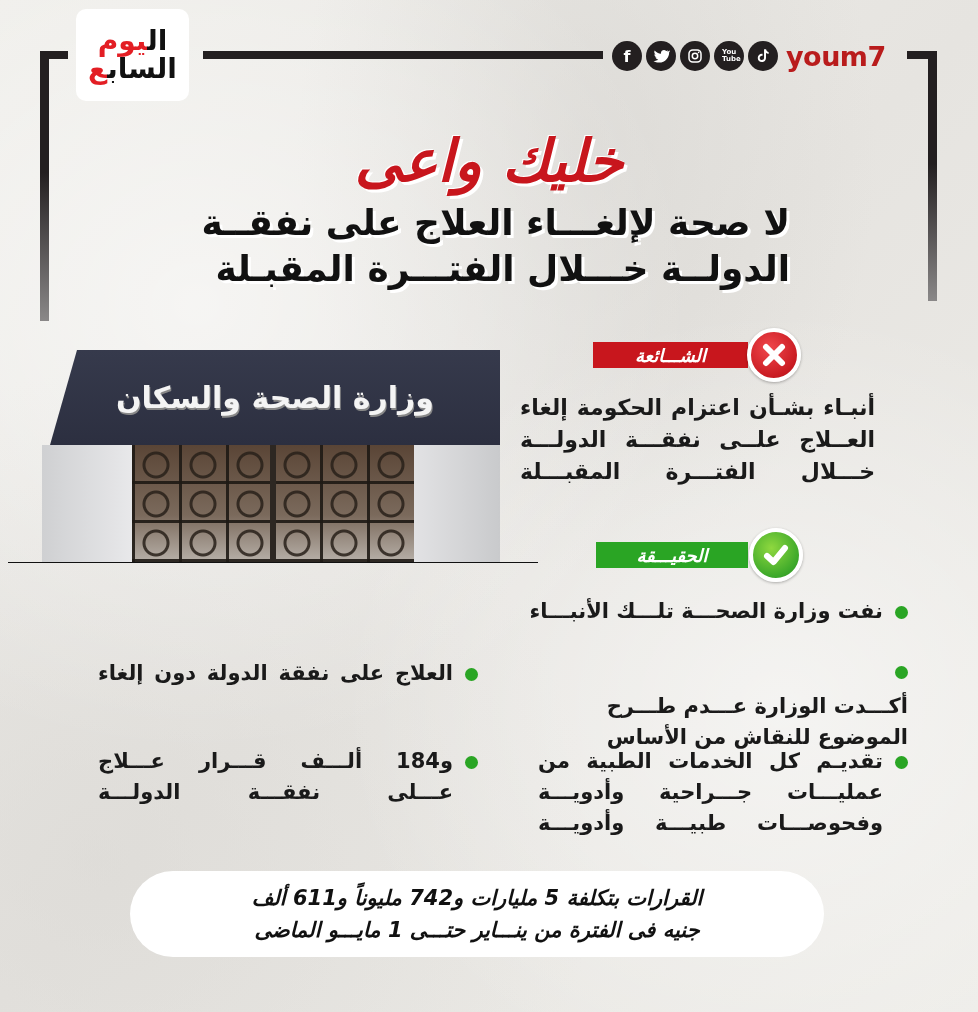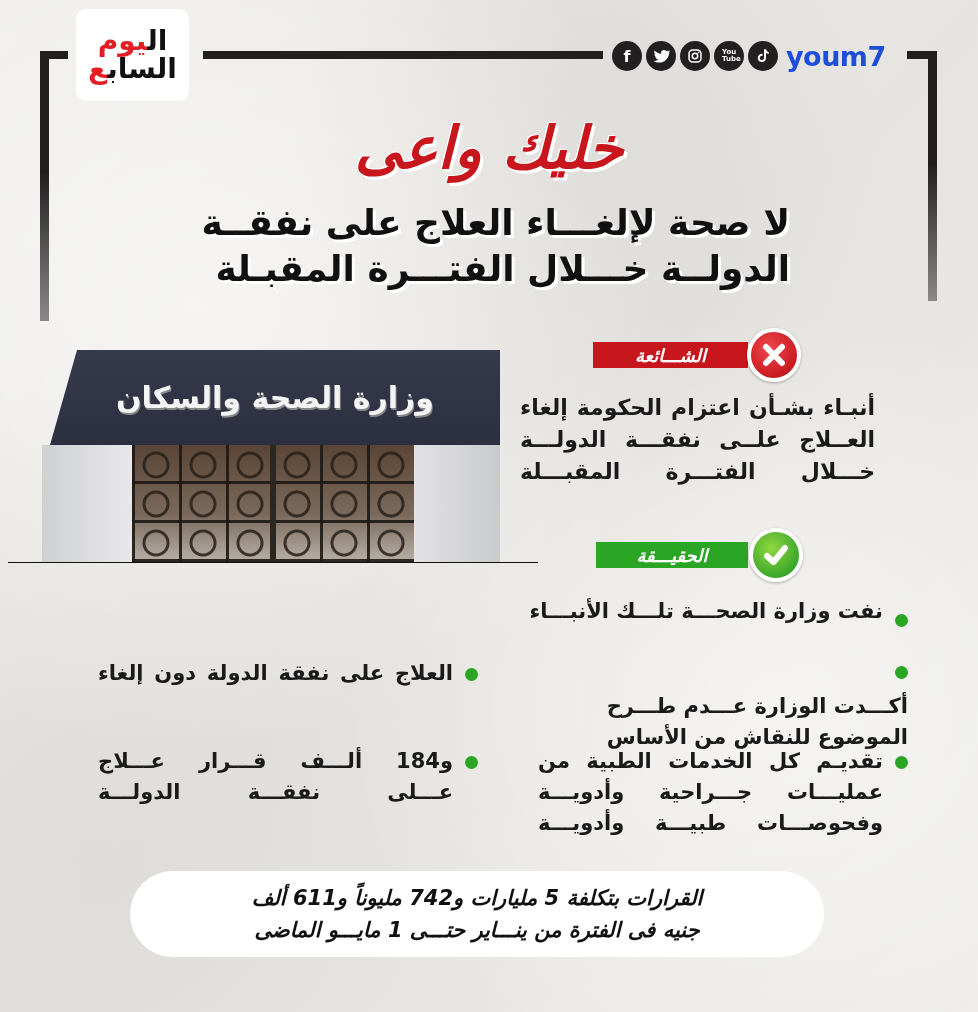--- a/index.html
+++ b/index.html
@@ -42,27 +42,27 @@
       position: absolute; left: 612px; top: 38px; height: 36px;
       display: flex; align-items: center; gap: 4px; direction: ltr;
     }
     .soc-icon {
       width: 30px; height: 30px; border-radius: 50%; background: #231f20; color: #fff;
       display: flex; align-items: center; justify-content: center;
       font-family: "DejaVu Sans", sans-serif; font-weight: bold; font-size: 16px;
     }
     .soc-icon svg { width: 18px; height: 18px; }
     .brand {
-      font-family: "DejaVu Sans", sans-serif; font-weight: bold; font-size: 27px; color: #1d4ed8;
+      font-family: "DejaVu Sans", sans-serif; font-weight: bold; font-size: 27px; color: #b91c1c;
       margin-left: 4px; letter-spacing: -0.5px;
     }
 
     
     .kicker {
-      position: absolute; left: 0; right: 0; top: 114px; text-align: center; direction: rtl;
+      position: absolute; left: 0; right: 0; top: 127px; text-align: center; direction: rtl;
       font-family: "DejaVu Serif", serif; font-weight: bold; font-style: italic;
       font-size: 58px; color: #c8161d;
       text-shadow: 3px 3px 0 #ffffff, -1px -1px 0 #fff;
     }
     .headline {
       position: absolute; left: 190px; width: 600px; top: 200px;
       direction: rtl; text-align: right;
       font-family: "DejaVu Sans", sans-serif; font-weight: bold; font-size: 36px; line-height: 46px;
       color: #111;
       text-shadow: 3px 3px 0 #ffffff;
@@ -117,21 +117,21 @@
     }
     .rumor-text span { display: block; text-align-last: justify; }
 
     
     .fact {
       position: absolute; direction: rtl; display: flex; align-items: flex-start; gap: 12px;
       font-family: "DejaVu Sans", sans-serif; font-weight: bold; font-size: 21px; line-height: 31px; color: #1a1a1a;
     }
     .dot { width: 13px; height: 13px; border-radius: 50%; background: #2aa524; flex: 0 0 13px; margin-top: 10px; }
     .fact .lines span { display: block; text-align-last: justify; }
-    .fact-1 { right: 70px; top: 596px; align-items: flex-end; }
+    .fact-1 { right: 70px; top: 596px; }
     .fact-2 { right: 70px; top: 656px; width: 370px; flex-direction: column; }
     .fact-3 { right: 70px; top: 746px; width: 370px; }
     .fact-4 { right: 500px; top: 658px; width: 380px; }
     .fact-5 { right: 500px; top: 746px; width: 380px; }
     .fact .lines { flex: 1; }
 
     
     .summary {
       position: absolute; left: 130px; top: 871px; width: 694px; height: 86px;
       background: #ffffff; border-radius: 43px;

